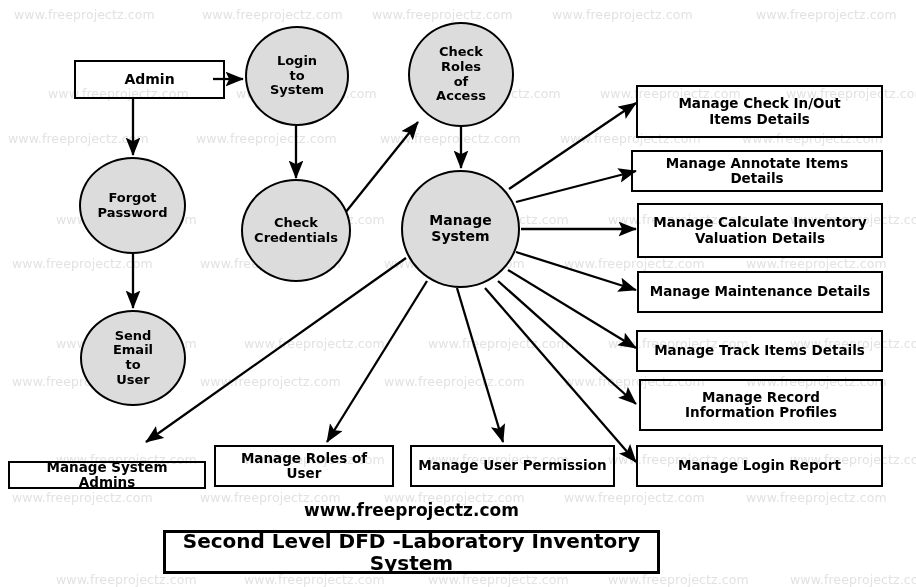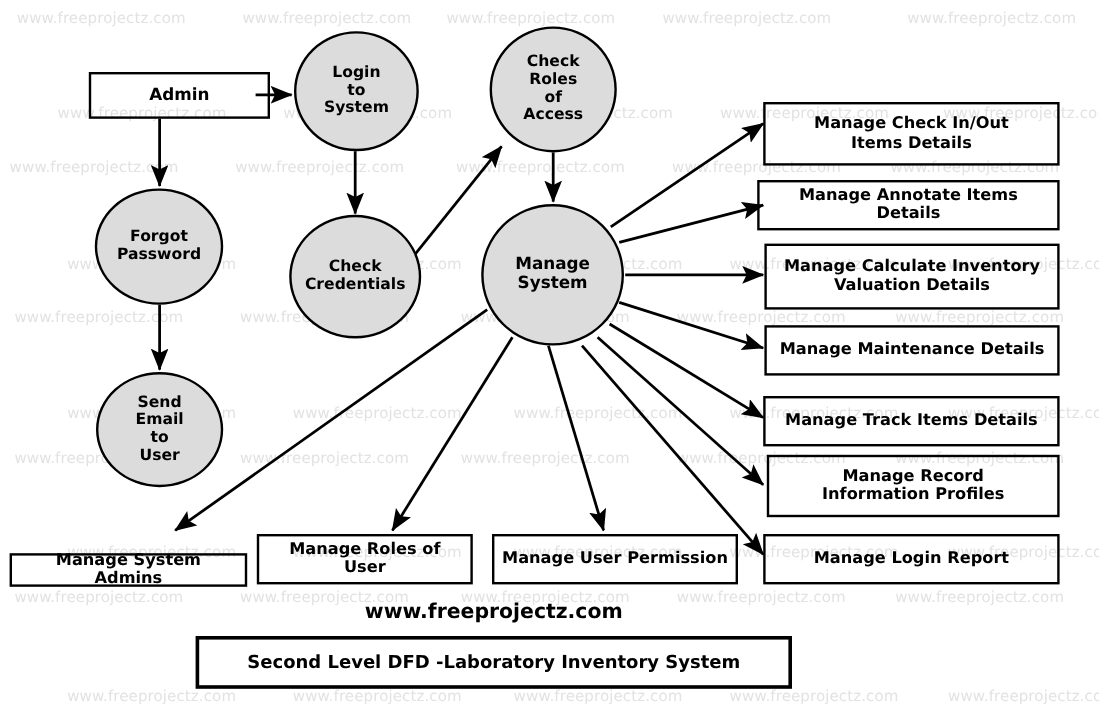--- a/index.html
+++ b/index.html
@@ -63,21 +63,21 @@
   }
   .datastore {
     border: 2px solid #000000;
     background: transparent;
     font-size: 13.5px;
     padding: 0 6px;
   }
   .title-box {
     border: 3px solid #000000;
     background: transparent;
-    font-size: 15px;
+    font-size: 20px;
     align-items: center;
   }
   .brand {
     position: absolute;
     z-index: 3;
     color: #000000;
     font-weight: bold;
     font-size: 17px;
     white-space: nowrap;
   }

